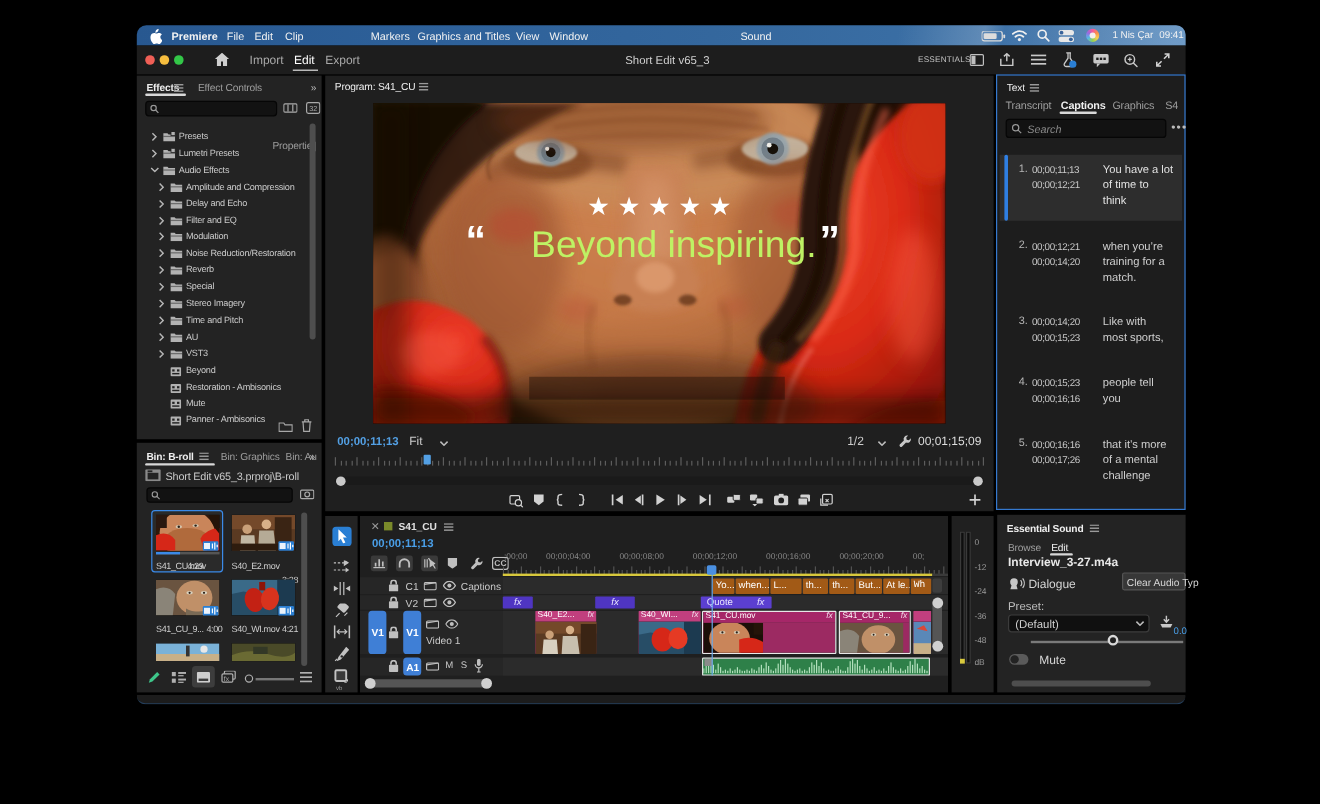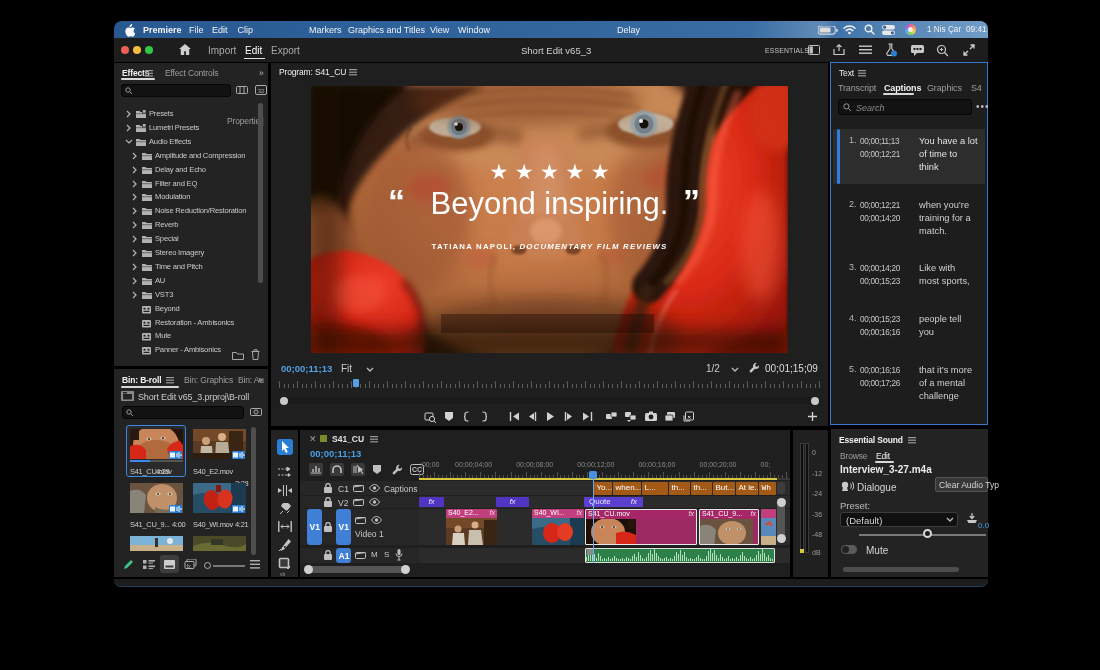--- a/index.html
+++ b/index.html
@@ -57,21 +57,21 @@
       </div>
   <div class="mi" style="left:29px;font-weight:bold;">Premiere</div>
   <div class="mi" style="left:75px;">File</div>
   <div class="mi" style="left:98px;">Edit</div>
   <div class="mi" style="left:123.5px;">Clip</div>
   <div class="mi" style="left:156px;margin-top:20px;">Sequence</div>
   <div class="mi" style="left:195px;">Markers</div>
   <div class="mi" style="left:234px;">Graphics and Titles</div>
   <div class="mi" style="left:316px;">View</div>
   <div class="mi" style="left:344px;">Window</div>
-  <div class="mi" style="left:503px;">Delay</div>
+  <div class="mi" style="left:503px;">Sound</div>
   <div class="mi" style="left:704px;top:5px;">
         <svg width="20" height="9" viewBox="0 0 22 10">
           <rect x="0" y="0" width="19" height="9" rx="2.5" fill="none" stroke="#dcdcdc" stroke-width="1.2"></rect>
           <rect x="1.8" y="1.8" width="12" height="5.4" rx="1.2" fill="#dcdcdc"></rect>
           <rect x="20" y="3" width="1.8" height="3.5" rx=".8" fill="#dcdcdc"></rect>
         </svg>
       </div>
   <div class="mi" style="left:729px;top:3px;">
         <svg width="13" height="11" viewBox="0 0 13 11">
           <path d="M1 4.2a8 8 0 0 1 11 0" stroke="#f0f0f0" stroke-width="1.5" fill="none" stroke-linecap="round"></path>
@@ -666,22 +666,21 @@
           <ellipse cx="48" cy="208" rx="26" ry="18" fill="#f2523c" opacity=".55" filter="url(#b5)"></ellipse>
           <path d="M0 238 Q45 230 85 260 L75 275 L0 275z" fill="#8a1206" opacity=".9" filter="url(#b5)"></path>
           <path d="M92 195 Q116 220 112 262" stroke="#5e1408" stroke-width="8" fill="none" opacity=".6" filter="url(#b3)"></path>
           <rect x="0" y="0" width="30" height="267" fill="#1c0c04" opacity=".35" filter="url(#b8)"></rect>
           <ellipse cx="235" cy="252" rx="135" ry="42" fill="#3a1c0c" opacity=".4" filter="url(#b8)"></ellipse>
           <rect x="0" y="245" width="477" height="22" fill="#140802" opacity=".5" filter="url(#b8)"></rect>
         </svg>
         <div class="t" style="left:0;width:477px;top:74px;text-align:center;color:#fff;font-size:21px;letter-spacing:6.5px;text-indent:6.5px;">★★★★★</div>
         <div class="t" style="left:77px;top:96px;color:#fff;font-size:34px;font-weight:bold;">“</div>
         <div class="t" style="left:372px;top:96px;color:#fff;font-size:34px;font-weight:bold;">”</div>
-        <div class="t" style="left:0;width:477px;top:100px;text-align:center;color:#ffffff;font-size:31px;">Beyond inspiring.</div>
-        <div class="t" style="left:0;width:477px;top:156px;text-align:center;color:#fff;font-size:7.8px;font-weight:bold;letter-spacing:1.2px;">TATIANA NAPOLI, <span style="font-style:italic">DOCUMENTARY FILM REVIEWS</span></div>
+        <div class="t" style="left:12px;width:477px;top:100px;text-align:center;color:#bef264;font-size:31px;">Beyond inspiring.</div>
         <div class="abs" style="left:130px;top:228px;width:213px;height:19px;background:rgba(20,10,5,.4);"></div>
       </div>
 
   <div class="t" style="left:10px;top:300px;font-size:9.5px;color:#53a0e4;font-weight:bold;">00;00;11;13</div>
   <div class="t" style="left:70px;top:300px;font-size:10px;color:#ccc;">Fit</div>
   <div class="abs" style="left:95px;top:304px;">
         <svg width="8" height="5" viewBox="0 0 8 5">
           <path d="M1 1l3 3 3-3" stroke="#bbb" fill="none" stroke-width="1.3"></path>
         </svg>
       </div>

